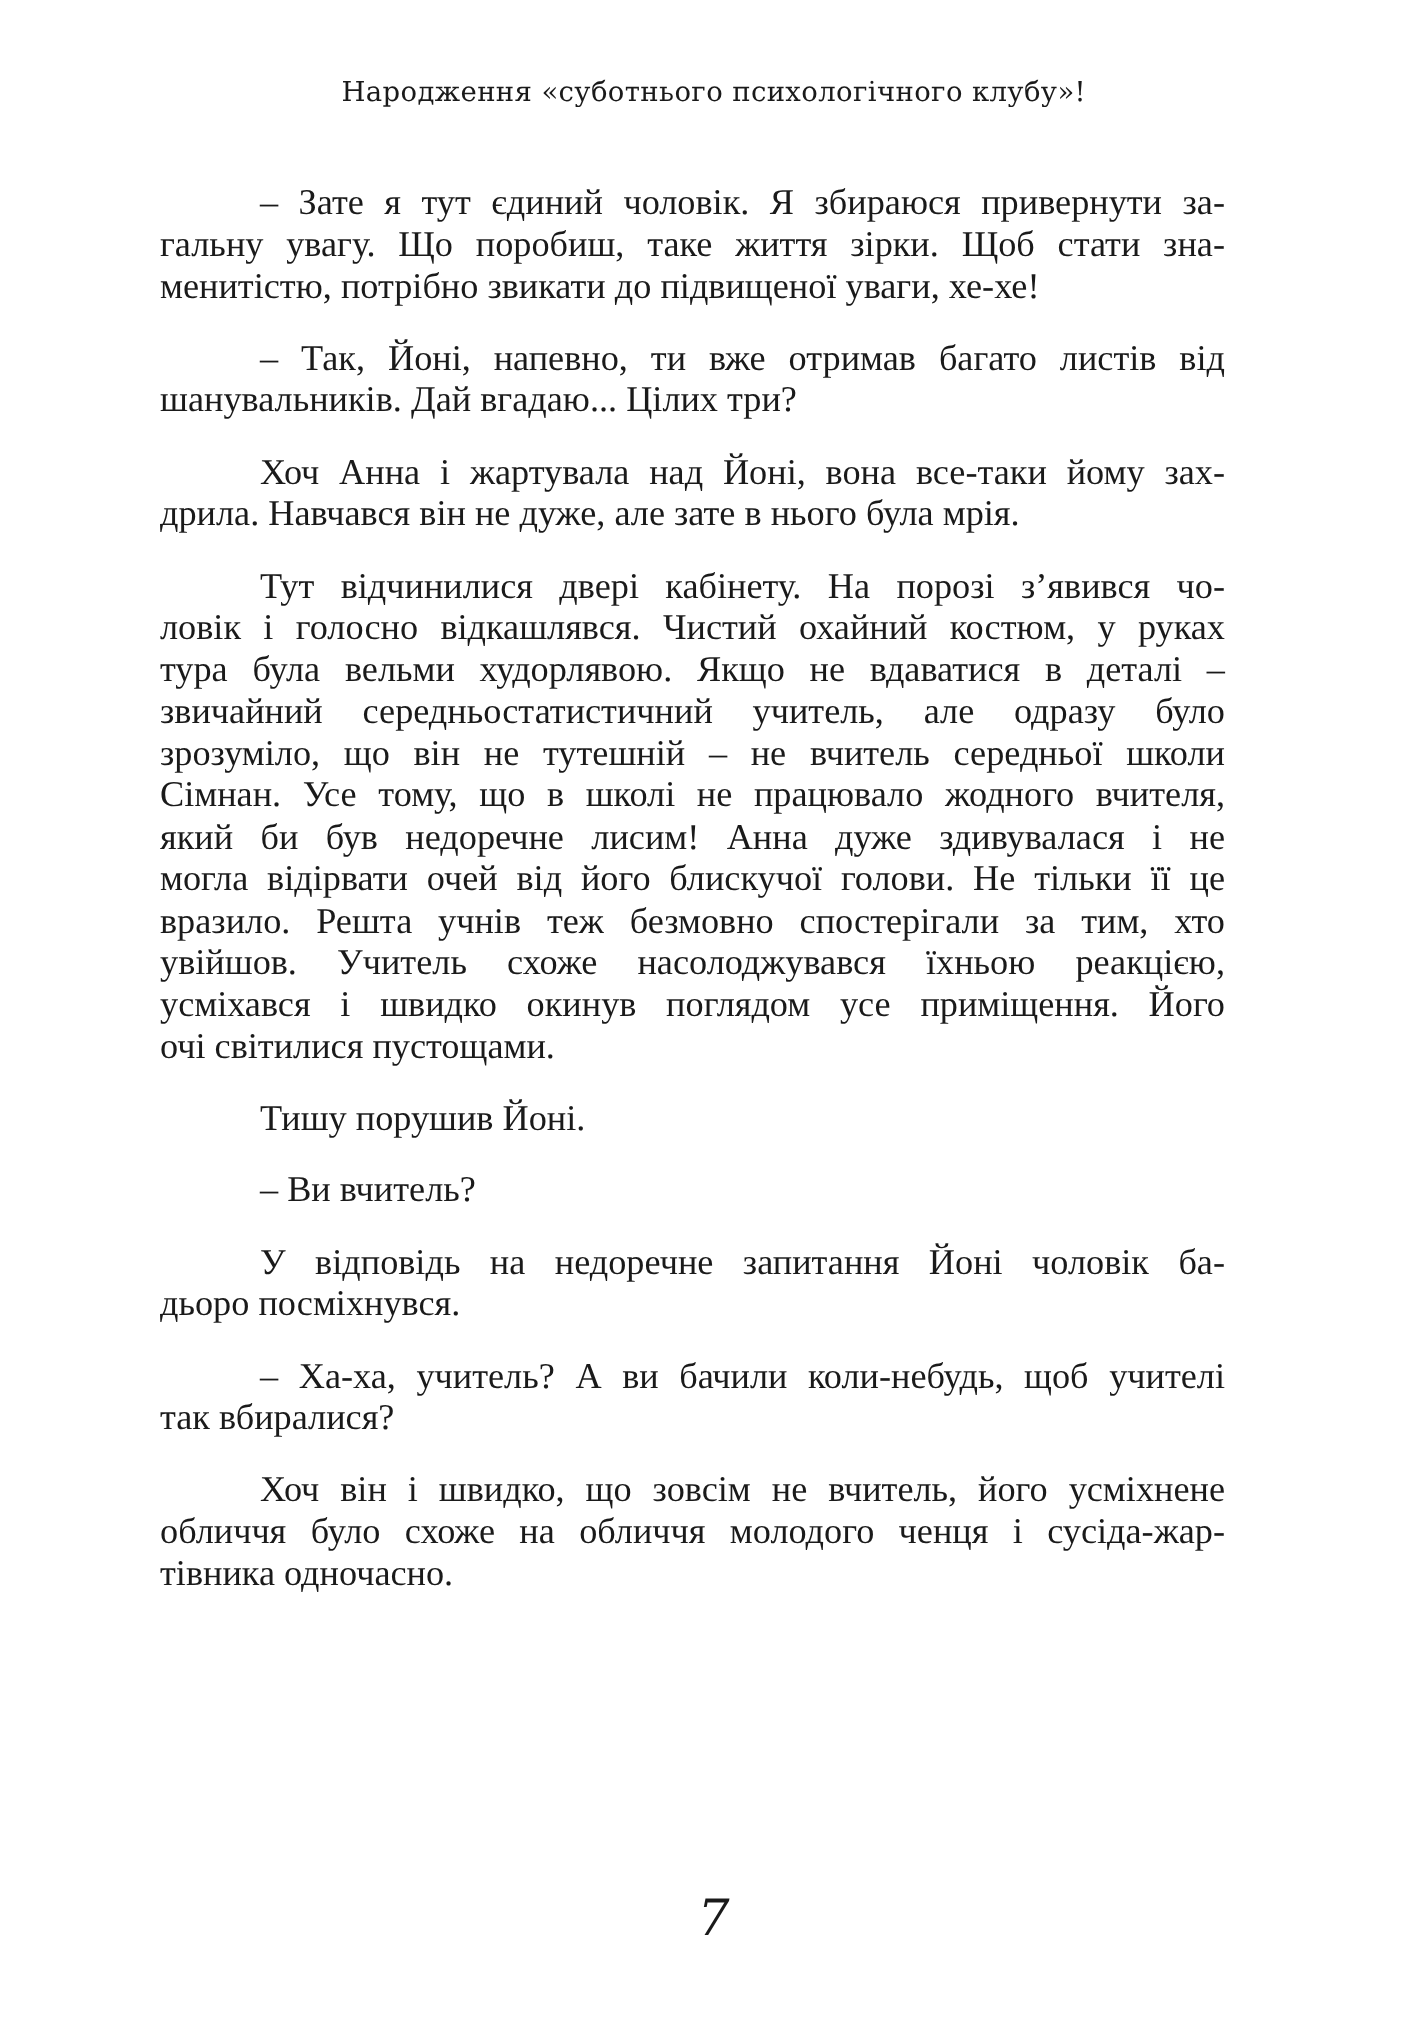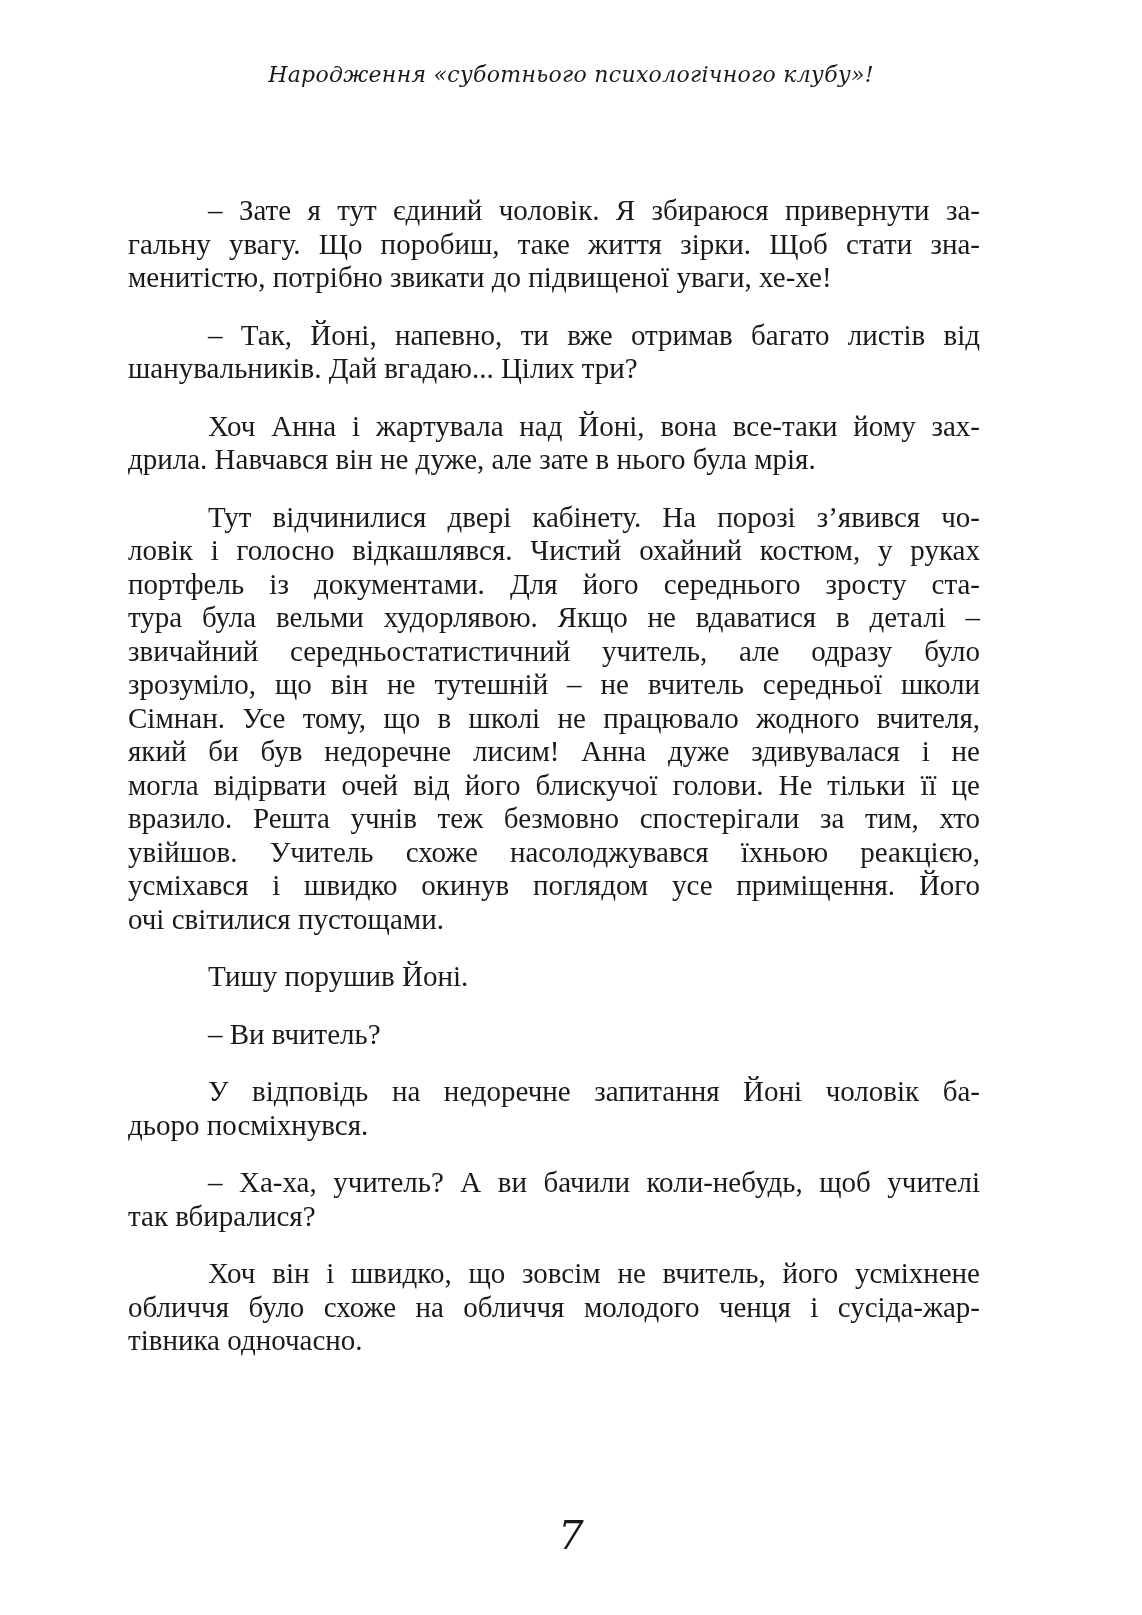--- a/index.html
+++ b/index.html
@@ -1,24 +1,24 @@
 <!DOCTYPE html>
 <html><head>
 <meta charset="utf-8">
 <style>
   html, body { margin:0; padding:0; background:#ffffff; }
   body { width:1142px; height:1615px; position:relative; overflow:hidden; }
   .header {
     position:absolute; top:62px; left:0; width:1142px; text-align:center;
-    font-family:"DejaVu Serif", serif; font-style:italic; font-size:22px;
+    font-family:"DejaVu Serif", serif; font-size:22px;
     color:#1a1a1a; letter-spacing:0.3px;
   }
   .page-text {
     position:absolute; left:128px; top:146px; width:852px;
-    font-family:"Liberation Serif", serif; font-size:29px; color:#1a1a1a;margin-top:48px;
+    font-family:"Liberation Serif", serif; font-size:29px; color:#1a1a1a;
   }
   .para { margin:0 0 24px 0; }
   .line {
     display:block; height:33.5px; line-height:33.5px; white-space:nowrap;
     text-align:justify; text-align-last:justify; transform-origin:left center;
   }
   .line.indent { padding-left:80px; }
   .line.last { text-align:right; text-align-last:left; }
   .page-number {
     position:absolute; top:1512px; left:0; width:1142px; text-align:center;
@@ -40,21 +40,20 @@
     <span class="line indent">– Так, Йоні, напевно, ти вже отримав багато листів від</span>
     <span class="line last">шанувальників. Дай вгадаю... Цілих три?</span>
   </div>
   <div class="para">
     <span class="line indent">Хоч Анна і жартувала над Йоні, вона все-таки йому зах-</span>
     <span class="line last">дрила. Навчався він не дуже, але зате в нього була мрія.</span>
   </div>
   <div class="para">
     <span class="line indent">Тут відчинилися двері кабінету. На порозі з’явився чо-</span>
     <span class="line">ловік і голосно відкашлявся. Чистий охайний костюм, у руках</span>
-    <span class="line">портфель із документами. Для його середнього зросту ста-</span>
     <span class="line">тура була вельми худорлявою. Якщо не вдаватися в деталі –</span>
     <span class="line">звичайний середньостатистичний учитель, але одразу було</span>
     <span class="line">зрозуміло, що він не тутешній – не вчитель середньої школи</span>
     <span class="line">Сімнан. Усе тому, що в школі не працювало жодного вчителя,</span>
     <span class="line">який би був недоречне лисим! Анна дуже здивувалася і не</span>
     <span class="line">могла відірвати очей від його блискучої голови. Не тільки її це</span>
     <span class="line">вразило. Решта учнів теж безмовно спостерігали за тим, хто</span>
     <span class="line">увійшов. Учитель схоже насолоджувався їхньою реакцією,</span>
     <span class="line">усміхався і швидко окинув поглядом усе приміщення. Його</span>
     <span class="line last">очі світилися пустощами.</span>

